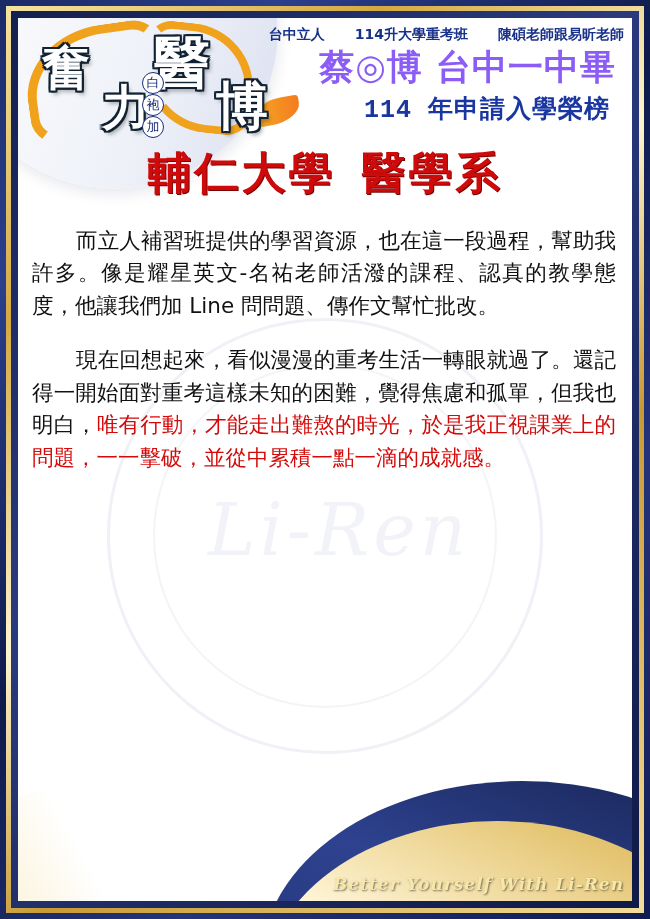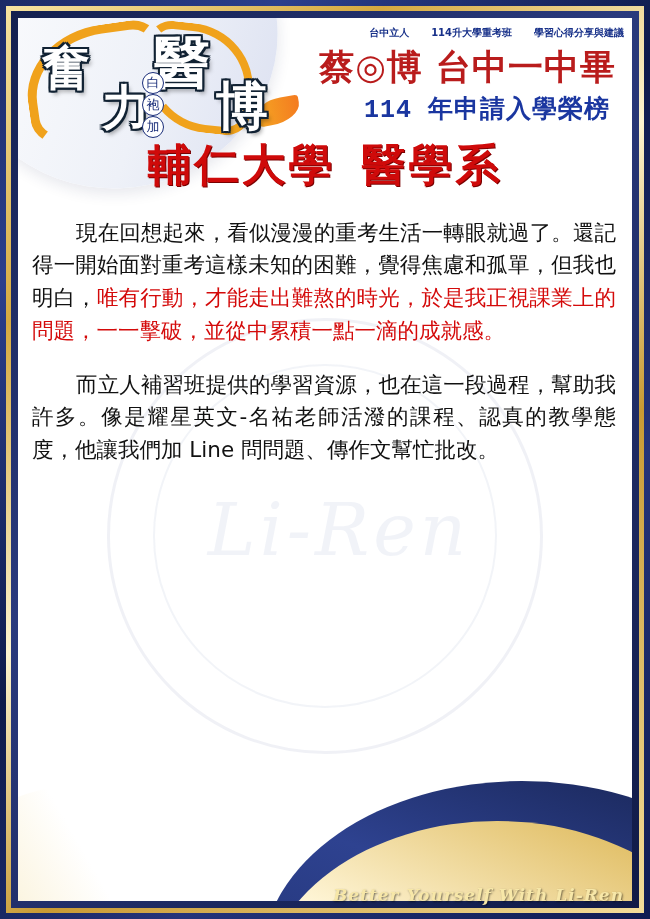--- a/index.html
+++ b/index.html
@@ -180,54 +180,54 @@
   }
   .ls1 { left: 118px; top: 52px; }
   .ls2 { left: 118px; top: 74px; }
   .ls3 { left: 118px; top: 96px; }
 
   .hdr-meta {
     position: absolute;
     right: 8px;
     top: 8px;
     display: flex;
-    gap: 22px;
+    gap: 30px;
     font-family: "DejaVu Sans", "Liberation Sans", sans-serif;
-    font-size: 10px;
+    font-size: 14px;
     font-weight: bold;
     color: #173089;
     white-space: nowrap;
   }
   .student-line {
     position: absolute;
     right: 16px;
     top: 26px;
     font-family: "DejaVu Serif", "Liberation Serif", serif;
     font-size: 35px;
     font-weight: bold;
-    color: #b91c1c;
+    color: #8b5cf6;
     letter-spacing: 1px;
     white-space: nowrap;
   }
   .year-line {
     position: absolute;
     right: 22px;
     top: 74px;
     font-family: Liberation Mono, monospace;
     font-size: 25px;
     font-weight: bold;
     color: #1a36a0;
     letter-spacing: 1px;
     white-space: nowrap;
   }
 
   
   .school-title {
     position: relative;
-    margin-top: 0;
+    margin-top: 8px;
     text-align: center;
     font-family: "DejaVu Serif", "Liberation Serif", serif;
     font-size: 44px;
     font-weight: bold;
     color: #cf0a0a;
     letter-spacing: 3px;
     text-shadow: 1px 1px 0 #7a0000;
     white-space: nowrap;
   }
   .school-title .gap { display: inline-block; width: 26px; }
@@ -244,21 +244,21 @@
   }
   .para { margin-bottom: 15px; }
   .para .ind { display: inline-block; width: 44px; }
   .red { color: #d40a0a; }
   .blk { color: #111111; }
 
   
   .footer-slogan {
     position: absolute;
     right: 26px;
-    bottom: 14px;
+    bottom: 25px;
     font-family: "DejaVu Serif", "Liberation Serif", serif;
     font-style: italic;
     font-weight: bold;
     font-size: 17px;
     color: #f7e7a8;
     letter-spacing: 1px;
     white-space: nowrap;
     text-shadow: 1px 1px 2px rgba(0,0,0,0.5);
   }
 </style>
@@ -290,39 +290,39 @@
         <div class="logo-char lc3">醫</div>
         <div class="logo-char lc4">博</div>
         <div class="logo-small ls1">白</div>
         <div class="logo-small ls2">袍</div>
         <div class="logo-small ls3">加</div>
       </div>
 
       <div class="hdr-meta">
         <span>台中立人</span>
         <span>114升大學重考班</span>
-        <span>學習心得分享與建議</span>
+        <span>陳碩老師跟易昕老師</span>
       </div>
 
       <div class="student-line">蔡◎博  台中一中畢</div>
       <div class="year-line">114 年申請入學榮榜</div>
     </div>
 
     <div class="school-title">
       <span>輔仁大學</span><span class="gap"></span><span>醫學系</span>
     </div>
 
     <div class="body-text">
 
       <p class="para">
+        <span class="ind"></span><span class="blk">而立人補習班提供的學習資源，也在這一段過程，幫助我許多。像是耀星英文-名祐老師活潑的課程、認真的教學態度，他讓我們加 Line 問問題、傳作文幫忙批改。</span>
+      </p>
+
+      <p class="para">
         <span class="ind"></span><span class="blk">現在回想起來，看似漫漫的重考生活一轉眼就過了。還記得一開始面對重考這樣未知的困難，覺得焦慮和孤單，但我也明白，</span><span class="red">唯有行動，才能走出難熬的時光，於是我正視課業上的問題，一一擊破，並從中累積一點一滴的成就感。</span>
-      </p>
-
-      <p class="para">
-        <span class="ind"></span><span class="blk">而立人補習班提供的學習資源，也在這一段過程，幫助我許多。像是耀星英文-名祐老師活潑的課程、認真的教學態度，他讓我們加 Line 問問題、傳作文幫忙批改。</span>
       </p>
 
 
 
 
     </div>
 
     <div class="swoosh swoosh-bl"></div>
     <div class="swoosh swoosh-br"></div>
     <div class="swoosh swoosh-br2"></div>

